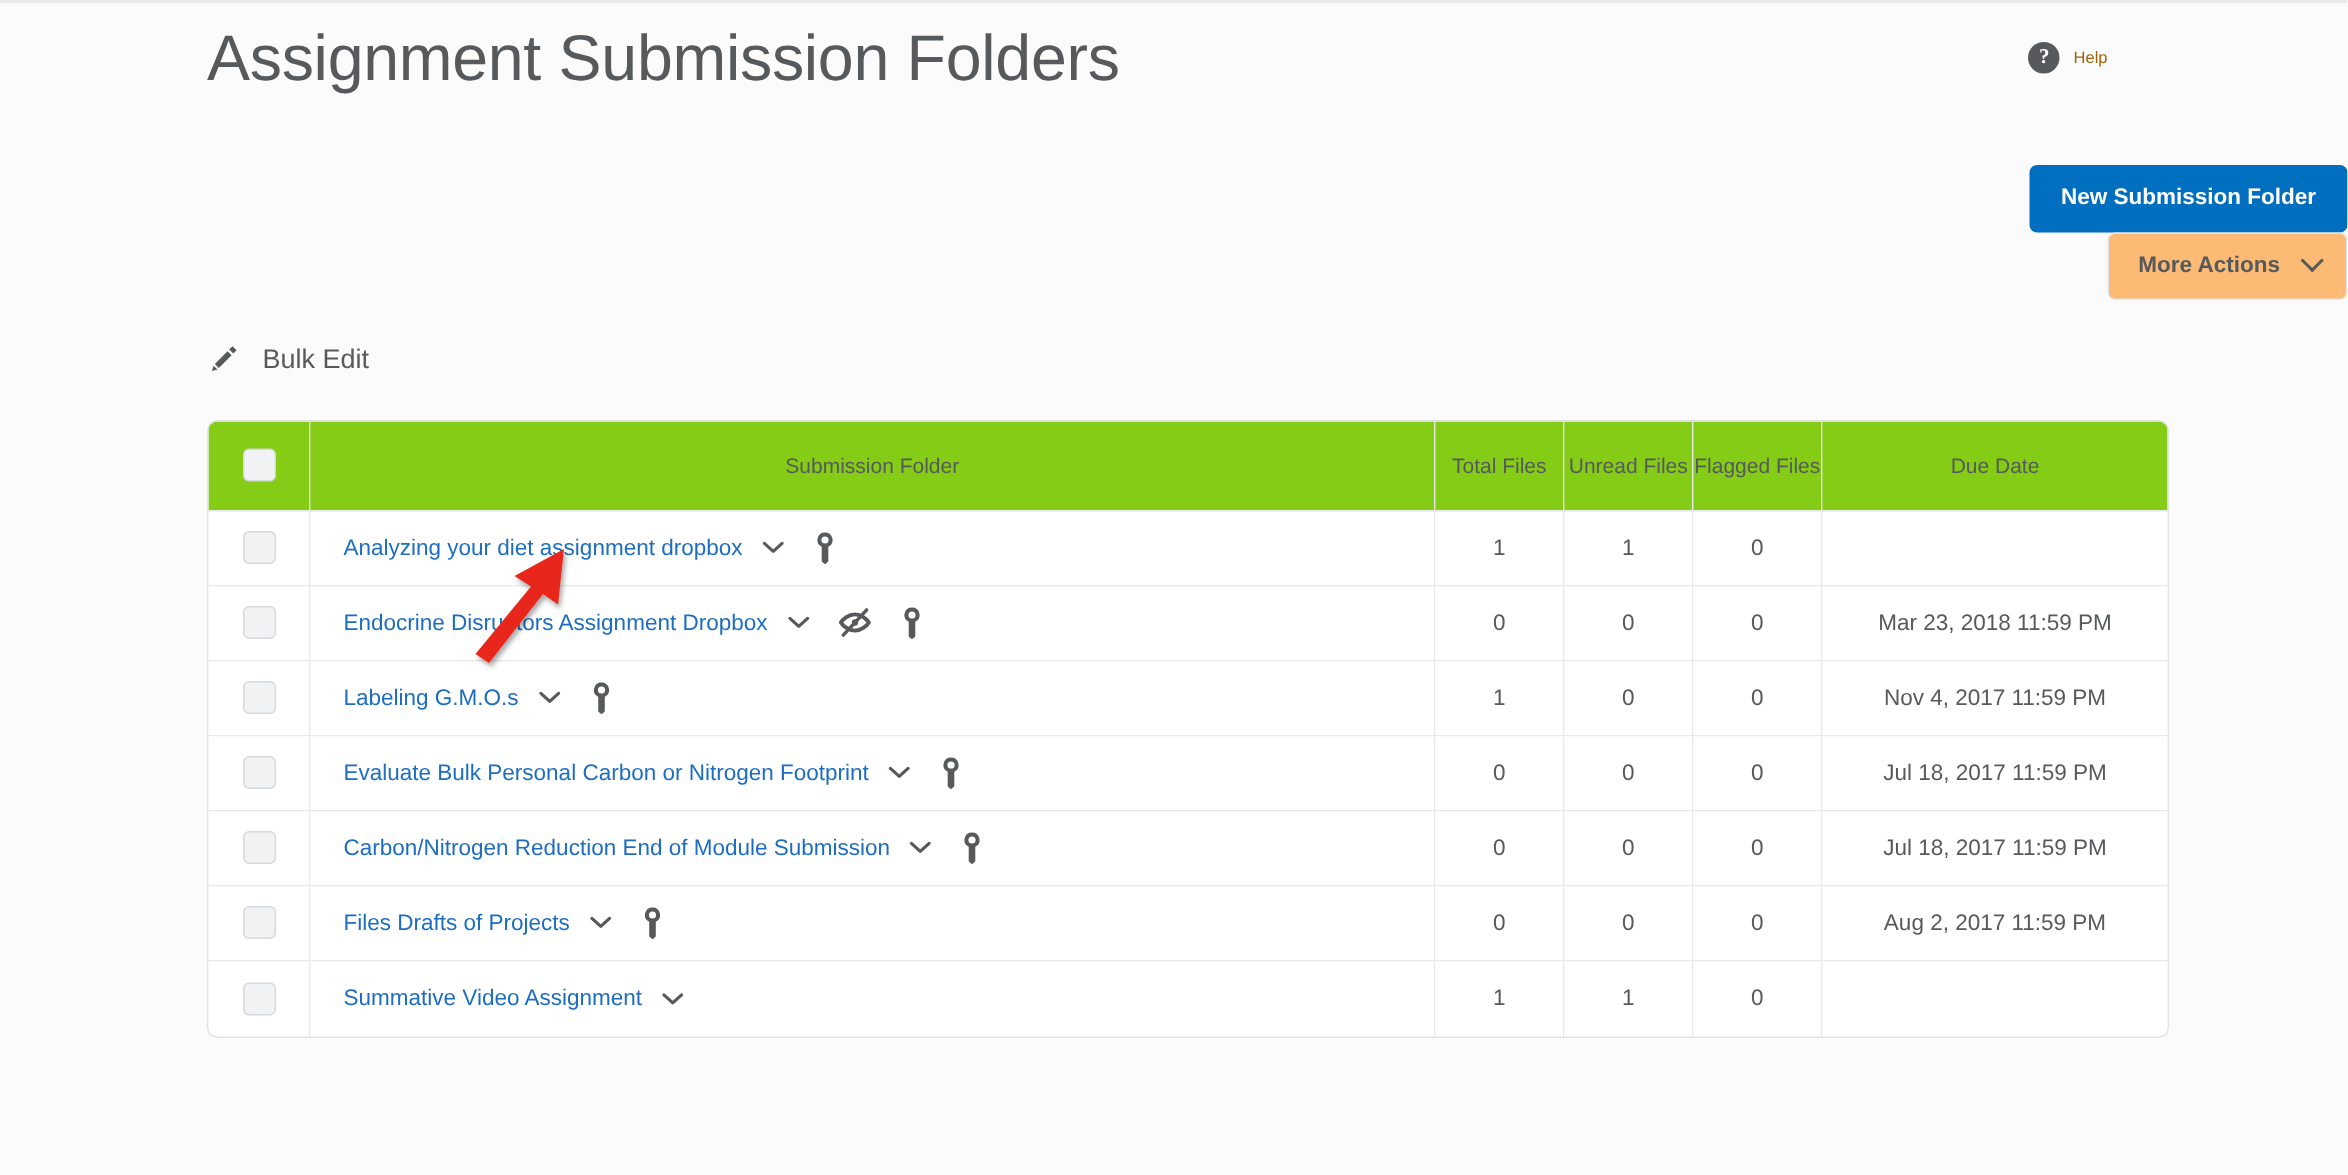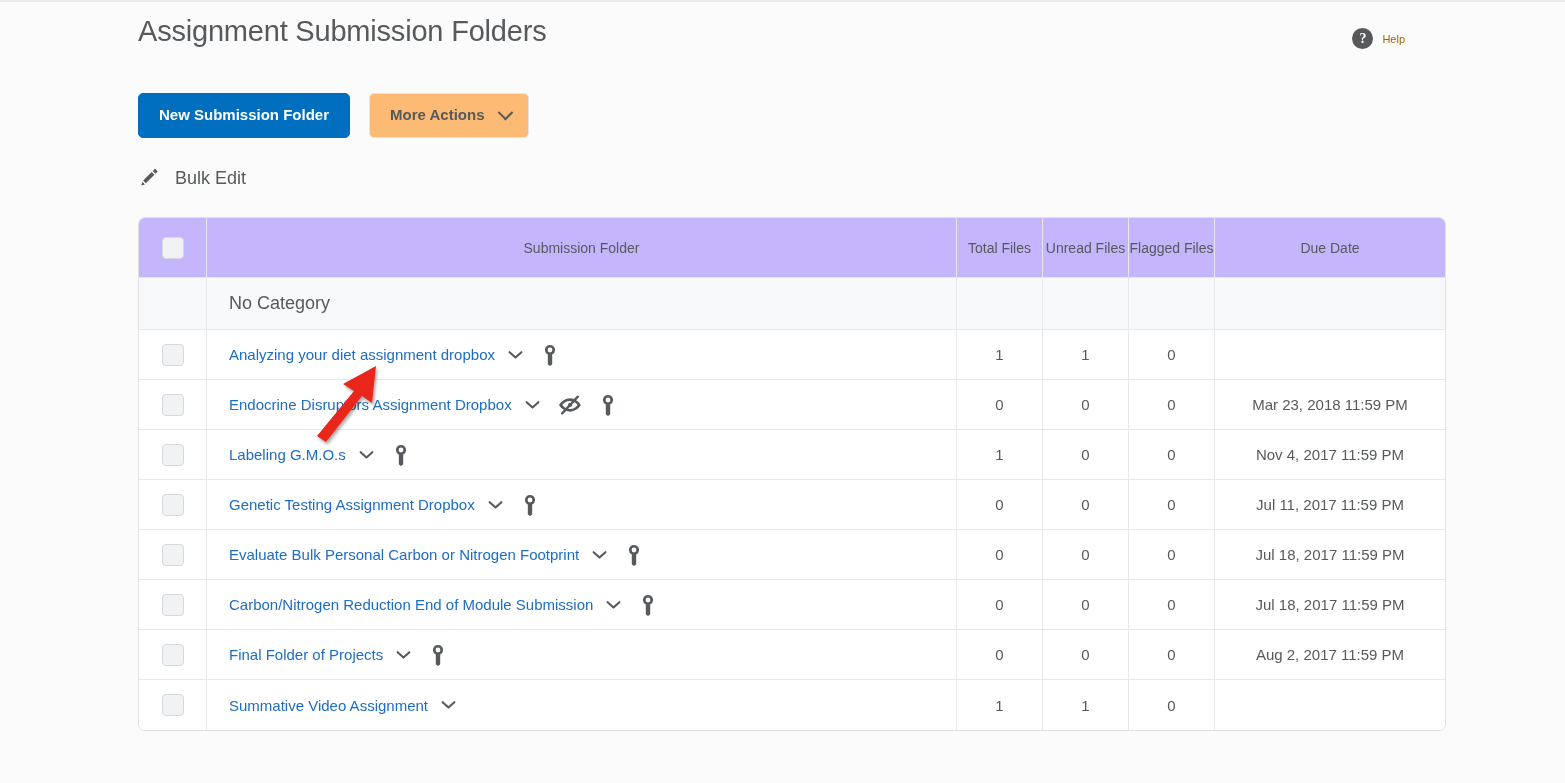--- a/index.html
+++ b/index.html
@@ -30,21 +30,21 @@
 
   
   .page-header {
     display: flex;
     align-items: flex-start;
     justify-content: space-between;
     padding-top: 14px;
     padding-right: 32px;
   }
   .page-title {
-    font-size: 29px;
+    font-size: 43px;
     font-weight: 400;
     line-height: 1.2;
     color: #565a5c;
     margin: 0;
     letter-spacing: -0.2px;
   }
   .help-link {
     display: flex;
     align-items: center;
     gap: 9px;
@@ -67,22 +67,22 @@
   }
   .help-label {
     font-size: 11px;
     color: #a16207;
   }
 
   
   .actions-row {
     display: flex;
     align-items: flex-end;
-    gap: 19px;
     margin-top: 44px;
+    flex-direction: column;
   }
   .btn {
     font-family: "Liberation Sans", sans-serif;
     font-size: 15px;
     font-weight: bold;
     border-radius: 5px;
     cursor: pointer;
     white-space: nowrap;
   }
   .btn-primary {
@@ -142,21 +142,21 @@
   table.folders th, table.folders td {
     border-bottom: 1px solid #e6e8ea;
     border-right: 1px solid #e6e8ea;
     padding: 0;
     vertical-align: middle;
   }
   table.folders th:last-child, table.folders td:last-child { border-right: none; }
   table.folders tbody tr:last-child td { border-bottom: none; }
 
   thead th {
-    background: #c4b5fd;
+    background: #84cc16;
     font-size: 14px;
     font-weight: 400;
     color: #565a5c;
     height: 60px;
     text-align: center;
     line-height: 18px;
   }
   th.col-check, td.col-check { width: 68px; text-align: center; }
   th.col-name, td.col-name  { width: 750px; }
   th.col-total, td.col-total,
@@ -266,28 +266,20 @@
             <span class="chk"></span>
           </th>
           <th class="col-name">Submission Folder</th>
           <th class="col-total">Total Files</th>
           <th class="col-unread">Unread Files</th>
           <th class="col-flagged">Flagged Files</th>
           <th class="col-due">Due Date</th>
         </tr>
       </thead>
       <tbody id="table-body">
-          <tr class="category-row">
-            <td class="col-check"></td>
-            <td class="col-name"><span class="category-name">No Category</span></td>
-            <td class="col-total"></td>
-            <td class="col-unread"></td>
-            <td class="col-flagged"></td>
-            <td class="col-due"></td>
-          </tr>
           <tr class="folder-row">
             <td class="col-check"><span class="chk"></span></td>
             <td class="col-name">
               <div class="name-cell">
                 <a class="folder-link">Analyzing your diet assignment dropbox</a>
                 <span class="row-chev">
                   <svg width="15" height="10" viewBox="0 0 15 10" aria-hidden="true">
                     <path d="M1.6 2.2 L7.5 7.6 L13.4 2.2" fill="none" stroke="#565a5c" stroke-width="2.1" stroke-linecap="round" stroke-linejoin="round"></path>
                   </svg>
                 </span>
@@ -351,43 +343,43 @@
             </td>
             <td class="col-total num-cell">1</td>
             <td class="col-unread num-cell">0</td>
             <td class="col-flagged num-cell">0</td>
             <td class="col-due due-cell">Nov 4, 2017 11:59 PM</td>
           </tr>
           <tr class="folder-row">
             <td class="col-check"><span class="chk"></span></td>
             <td class="col-name">
               <div class="name-cell">
-                <a class="folder-link">Genetic Testing Assignment Dropbox</a>
+                <a class="folder-link">Evaluate Bulk Personal Carbon or Nitrogen Footprint</a>
                 <span class="row-chev">
                   <svg width="15" height="10" viewBox="0 0 15 10" aria-hidden="true">
                     <path d="M1.6 2.2 L7.5 7.6 L13.4 2.2" fill="none" stroke="#565a5c" stroke-width="2.1" stroke-linecap="round" stroke-linejoin="round"></path>
                   </svg>
                 </span>
                 <span class="icon-slot">
                   <svg width="16" height="22" viewBox="0 0 16 22" fill="#565a5c" aria-hidden="true">
                     <path d="M8 1a5 5 0 0 0-2.2 9.5V20a.6.6 0 0 0 .2.45l1.6 1.4a.6.6 0 0 0 .8 0l1.6-1.4A.6.6 0 0 0 10.2 20v-9.5A5 5 0 0 0 8 1zm0 2.6a2.4 2.4 0 1 1 0 4.8 2.4 2.4 0 0 1 0-4.8z"></path>
                   </svg>
                 </span>
               </div>
             </td>
             <td class="col-total num-cell">0</td>
             <td class="col-unread num-cell">0</td>
             <td class="col-flagged num-cell">0</td>
-            <td class="col-due due-cell">Jul 11, 2017 11:59 PM</td>
-          </tr>
-          <tr class="folder-row">
-            <td class="col-check"><span class="chk"></span></td>
-            <td class="col-name">
-              <div class="name-cell">
-                <a class="folder-link">Evaluate Bulk Personal Carbon or Nitrogen Footprint</a>
+            <td class="col-due due-cell">Jul 18, 2017 11:59 PM</td>
+          </tr>
+          <tr class="folder-row">
+            <td class="col-check"><span class="chk"></span></td>
+            <td class="col-name">
+              <div class="name-cell">
+                <a class="folder-link">Carbon/Nitrogen Reduction End of Module Submission</a>
                 <span class="row-chev">
                   <svg width="15" height="10" viewBox="0 0 15 10" aria-hidden="true">
                     <path d="M1.6 2.2 L7.5 7.6 L13.4 2.2" fill="none" stroke="#565a5c" stroke-width="2.1" stroke-linecap="round" stroke-linejoin="round"></path>
                   </svg>
                 </span>
                 <span class="icon-slot">
                   <svg width="16" height="22" viewBox="0 0 16 22" fill="#565a5c" aria-hidden="true">
                     <path d="M8 1a5 5 0 0 0-2.2 9.5V20a.6.6 0 0 0 .2.45l1.6 1.4a.6.6 0 0 0 .8 0l1.6-1.4A.6.6 0 0 0 10.2 20v-9.5A5 5 0 0 0 8 1zm0 2.6a2.4 2.4 0 1 1 0 4.8 2.4 2.4 0 0 1 0-4.8z"></path>
                   </svg>
                 </span>
@@ -395,43 +387,21 @@
             </td>
             <td class="col-total num-cell">0</td>
             <td class="col-unread num-cell">0</td>
             <td class="col-flagged num-cell">0</td>
             <td class="col-due due-cell">Jul 18, 2017 11:59 PM</td>
           </tr>
           <tr class="folder-row">
             <td class="col-check"><span class="chk"></span></td>
             <td class="col-name">
               <div class="name-cell">
-                <a class="folder-link">Carbon/Nitrogen Reduction End of Module Submission</a>
-                <span class="row-chev">
-                  <svg width="15" height="10" viewBox="0 0 15 10" aria-hidden="true">
-                    <path d="M1.6 2.2 L7.5 7.6 L13.4 2.2" fill="none" stroke="#565a5c" stroke-width="2.1" stroke-linecap="round" stroke-linejoin="round"></path>
-                  </svg>
-                </span>
-                <span class="icon-slot">
-                  <svg width="16" height="22" viewBox="0 0 16 22" fill="#565a5c" aria-hidden="true">
-                    <path d="M8 1a5 5 0 0 0-2.2 9.5V20a.6.6 0 0 0 .2.45l1.6 1.4a.6.6 0 0 0 .8 0l1.6-1.4A.6.6 0 0 0 10.2 20v-9.5A5 5 0 0 0 8 1zm0 2.6a2.4 2.4 0 1 1 0 4.8 2.4 2.4 0 0 1 0-4.8z"></path>
-                  </svg>
-                </span>
-              </div>
-            </td>
-            <td class="col-total num-cell">0</td>
-            <td class="col-unread num-cell">0</td>
-            <td class="col-flagged num-cell">0</td>
-            <td class="col-due due-cell">Jul 18, 2017 11:59 PM</td>
-          </tr>
-          <tr class="folder-row">
-            <td class="col-check"><span class="chk"></span></td>
-            <td class="col-name">
-              <div class="name-cell">
-                <a class="folder-link">Final Folder of Projects</a>
+                <a class="folder-link">Files Drafts of Projects</a>
                 <span class="row-chev">
                   <svg width="15" height="10" viewBox="0 0 15 10" aria-hidden="true">
                     <path d="M1.6 2.2 L7.5 7.6 L13.4 2.2" fill="none" stroke="#565a5c" stroke-width="2.1" stroke-linecap="round" stroke-linejoin="round"></path>
                   </svg>
                 </span>
                 <span class="icon-slot">
                   <svg width="16" height="22" viewBox="0 0 16 22" fill="#565a5c" aria-hidden="true">
                     <path d="M8 1a5 5 0 0 0-2.2 9.5V20a.6.6 0 0 0 .2.45l1.6 1.4a.6.6 0 0 0 .8 0l1.6-1.4A.6.6 0 0 0 10.2 20v-9.5A5 5 0 0 0 8 1zm0 2.6a2.4 2.4 0 1 1 0 4.8 2.4 2.4 0 0 1 0-4.8z"></path>
                   </svg>
                 </span>

